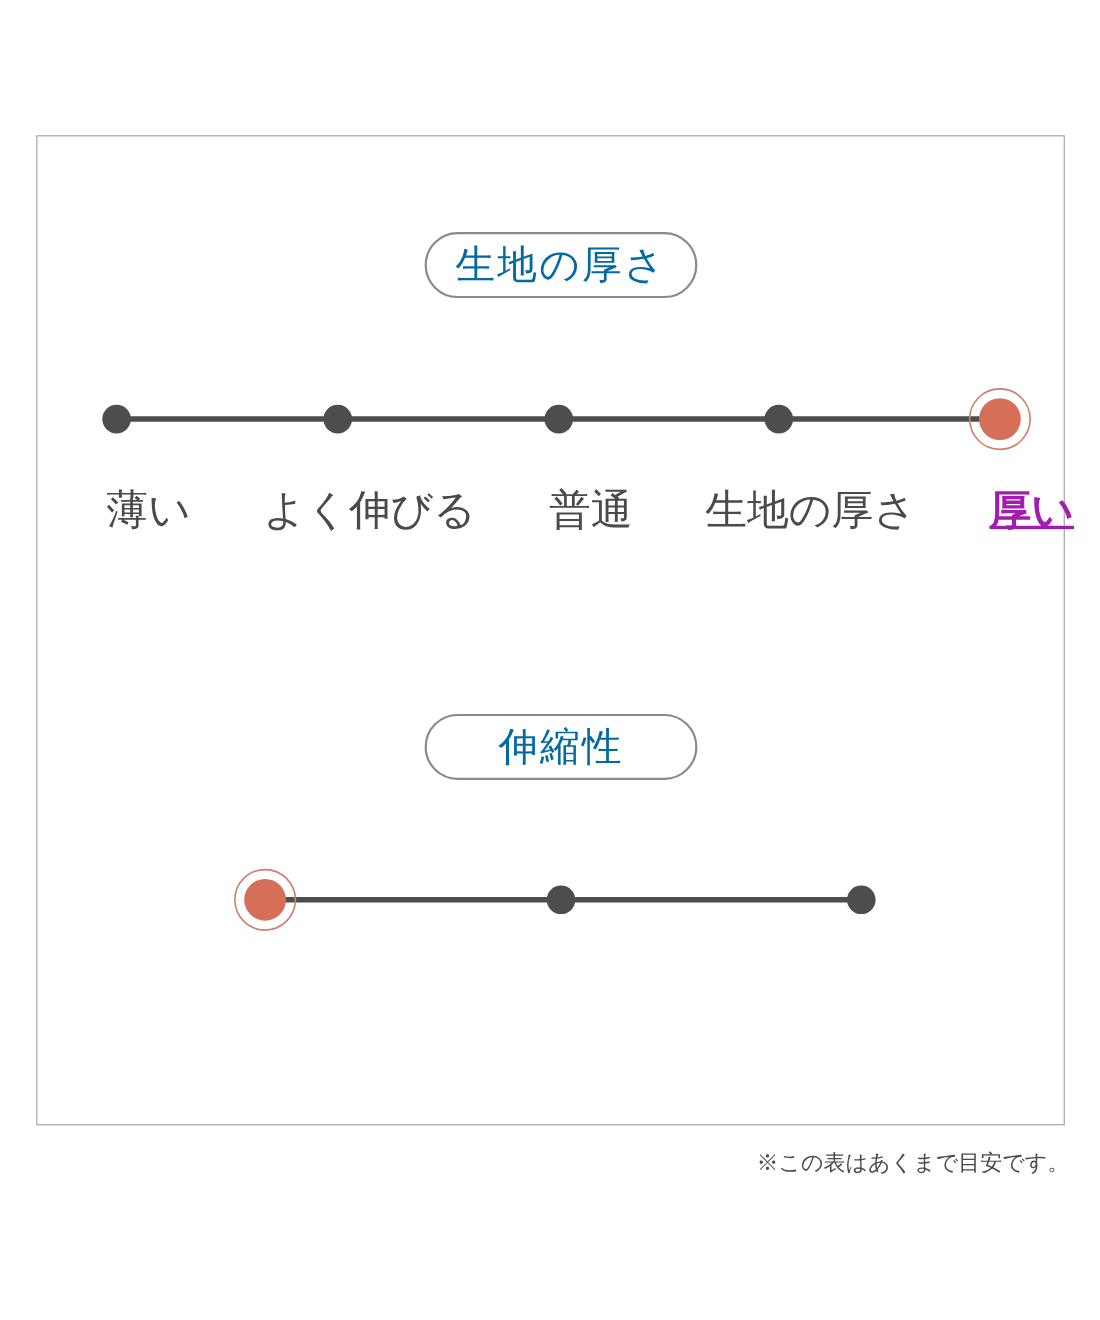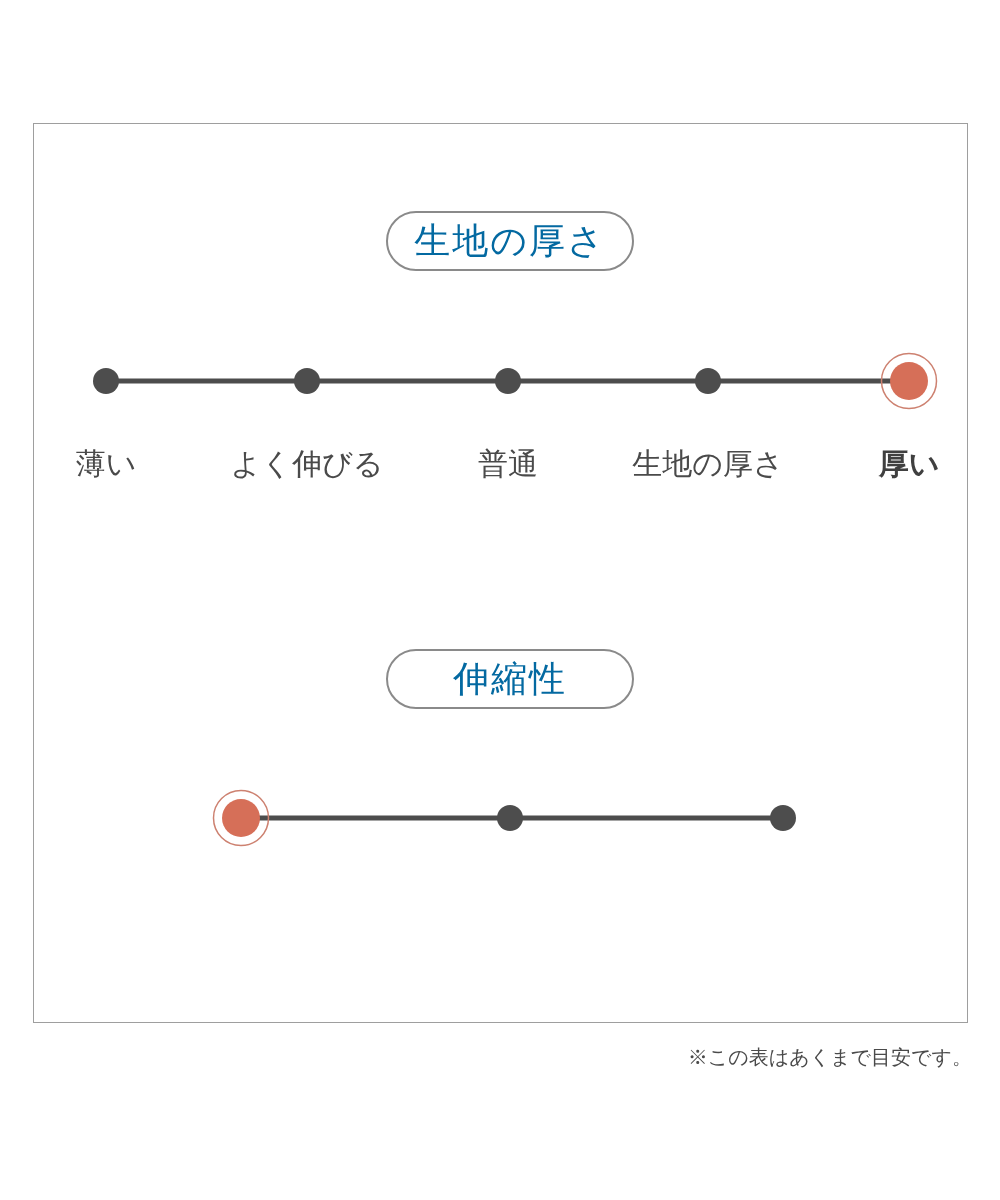--- a/index.html
+++ b/index.html
@@ -67,27 +67,29 @@
     left: 0;
     width: 935px;
     height: 40px;
   }
   .labels-1 { top: 320px; }
   .labels-2 { top: 750px; }
   .scale-label {
     position: absolute;
     transform: translateX(-50%);
     white-space: nowrap;
-    font-size: 30px;
+    font-size: 38px;
     line-height: 40px;
     color: #4a4a4a;
+    margin-left: 29px;
   }
   .scale-label.selected {
     font-weight: 700;
-    color: #404040;
+    color: #a21caf;
+    text-decoration: underline;
   }
   .footnote {
     position: absolute;
     right: 28px;
     top: 1044px;
     font-size: 20px;
     color: #4a4a4a;
     white-space: nowrap;
   }
 </style>

